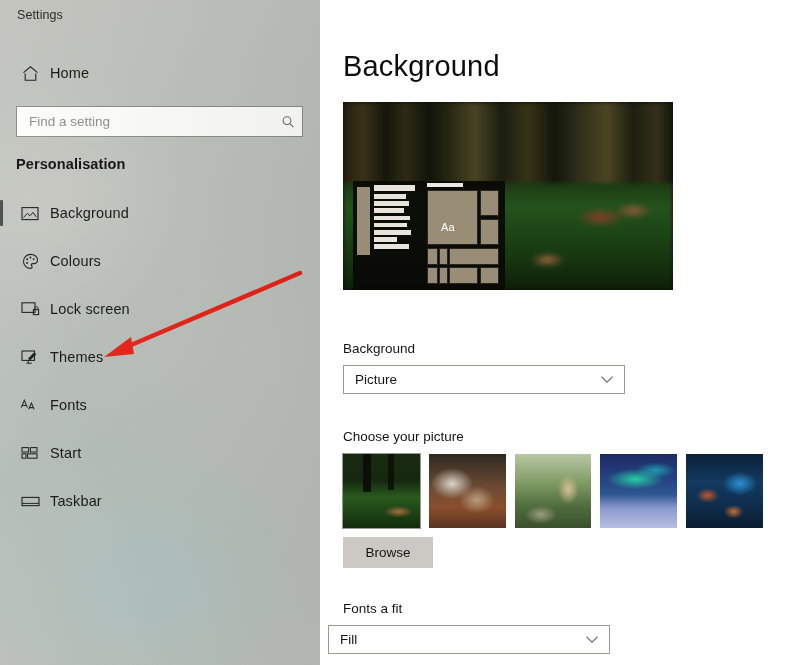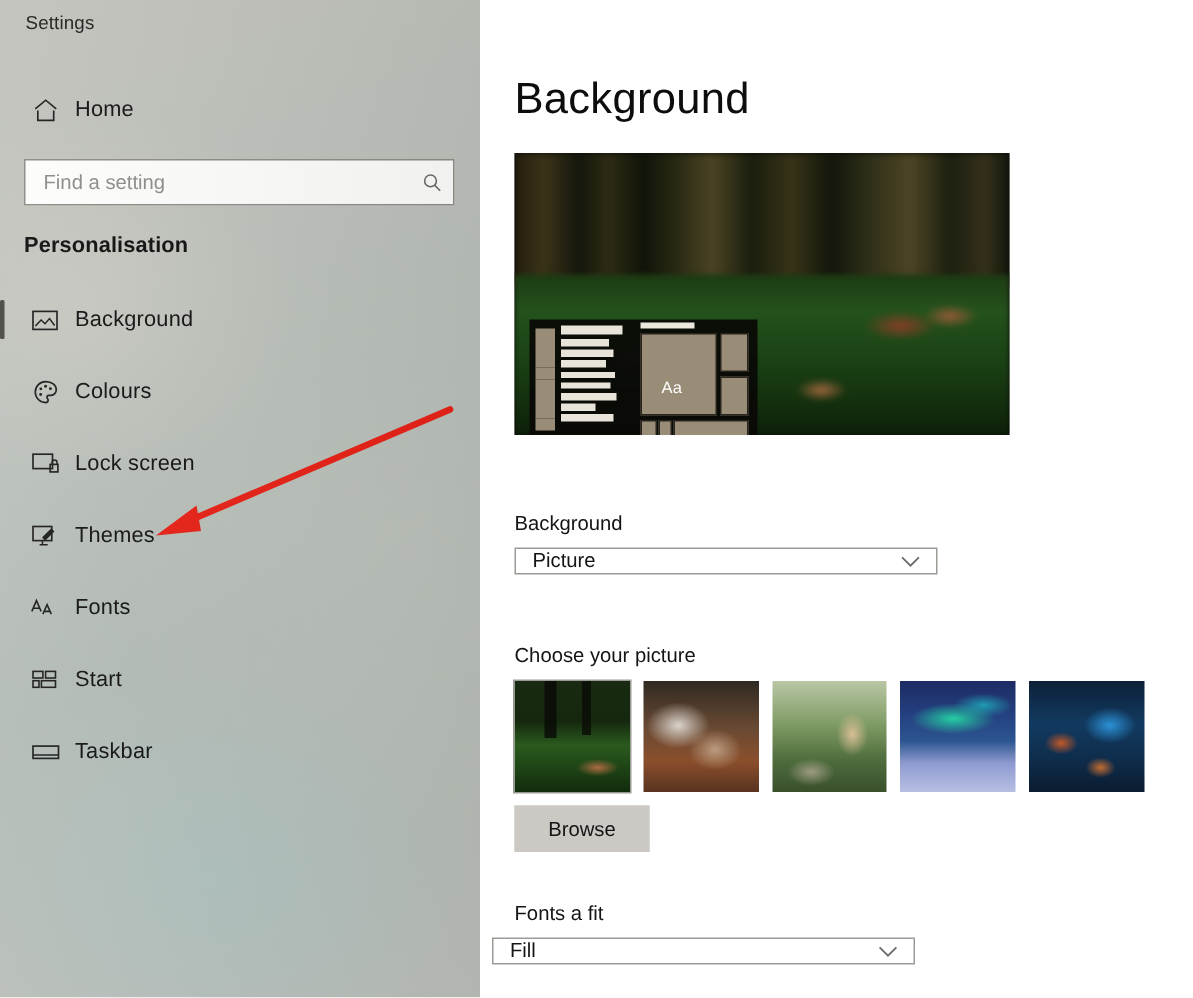--- a/index.html
+++ b/index.html
@@ -100,21 +100,20 @@
       radial-gradient(ellipse 40px 16px at 78% 32%, rgba(150,60,40,.85), rgba(150,60,40,0) 62%),
       radial-gradient(ellipse 30px 13px at 88% 26%, rgba(176,92,62,.8), rgba(176,92,62,0) 62%),
       radial-gradient(ellipse 26px 12px at 62% 72%, rgba(212,120,80,.7), rgba(212,120,80,0) 65%),
       radial-gradient(ellipse 34px 14px at 26% 52%, rgba(120,125,130,.55), rgba(120,125,130,0) 65%),
       linear-gradient(180deg, #1d3a13 0%, #24521c 22%, #1c4516 48%, #15330f 75%, #0d1f09 100%);
     filter: blur(1.9px);
   }
   .pv-start {
     position: absolute; left: 3%; top: 42%; width: 46%; height: 58%;
     background: rgba(10,9,6,0.93);
-    margin-top: 32px;
   }
   .pv-strip { position: absolute; left: 2.5%; top: 6%; width: 9%; height: 88%; }
   .pv-strip i {
     display: block; width: 100%; height: 8.5%; margin-bottom: 2.6%;
     background: #9a8d77;
   }
   .pv-lines { position: absolute; left: 14%; top: 4%; width: 27%; height: 92%; }
   .pv-lines i { display: block; height: 4.5%; margin-bottom: 6.6%; background: #e8e4da; }
   .pv-lines i:nth-child(1) { width: 100%; height: 6%; }
   .pv-lines i:nth-child(2) { width: 78%; }
@@ -132,22 +131,22 @@
     border: 1px solid rgba(20,18,14,0.85); display: block;
   }
   .pv-aa {
     position: absolute; color: #fff; font-size: 11px;
     left: 22%; top: 36%; letter-spacing: .3px;
   }
 
   
   .fld-lbl { font-size: 13.5px; color: #141414; }
   .combo {
-    height: 18px; border: 1px solid #9b9b96; background: #fff;
-    display: flex; 
+    height: 29px; border: 1px solid #9b9b96; background: #fff;
+    display: flex; align-items: center;
   }
   .combo .val { flex: 1; font-size: 13.5px; color: #141414; padding-left: 11px; }
   .combo .chev { width: 34px; display: flex; align-items: center; justify-content: center; color: #6d6d69; }
 
   #thumbs { left: 343px; top: 454px; width: 420px; height: 74px; display: flex; gap: 9px; }
   .thumb { width: 78px; height: 74px; overflow: hidden; position: relative; }
   .thumb.sel { outline: 1px solid #9a9a94; outline-offset: 0; }
 
   .t1 { background:
       radial-gradient(ellipse 22px 9px at 72% 78%, rgba(196,112,74,.85), rgba(196,112,74,0) 64%),

